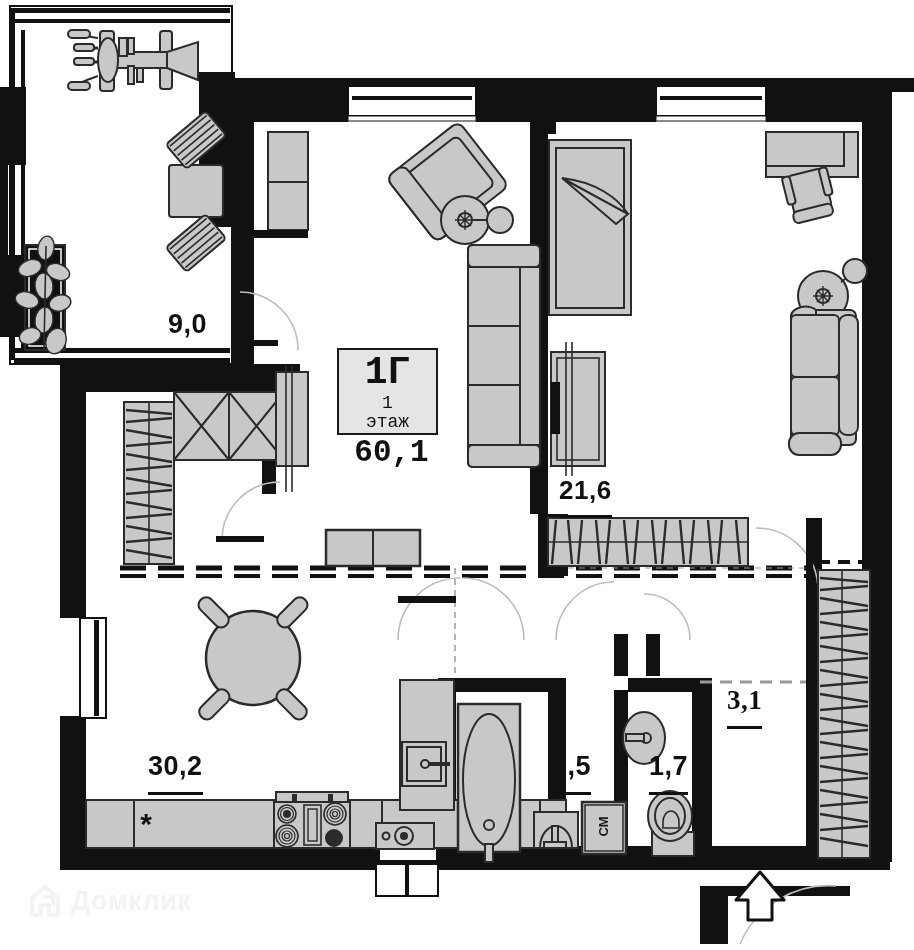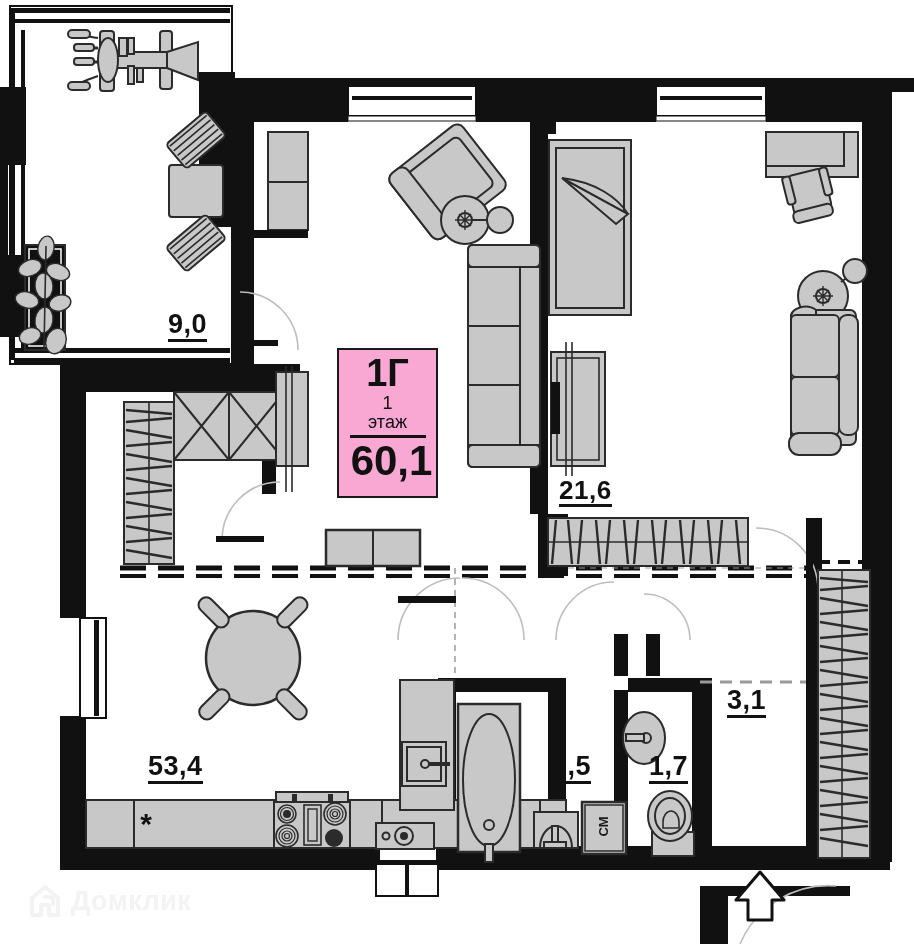--- a/index.html
+++ b/index.html
@@ -3,31 +3,31 @@
 <meta charset="utf-8">
 <style>
   html,body{margin:0;padding:0;background:#ffffff;}
   body{width:914px;height:950px;overflow:hidden;
        font-family:"Liberation Sans","DejaVu Sans",sans-serif;}
   #stage{position:relative;width:914px;height:950px;background:#ffffff;}
   svg#plan{position:absolute;left:0;top:0;width:914px;height:950px;display:block;}
 
   .area-label{position:absolute;font-weight:700;color:#111111;
               letter-spacing:.5px;border-bottom:3px solid #111111;
-              padding-bottom:1px;line-height:1;white-space:nowrap;}
-
-  #badge{position:absolute;left:337px;top:348px;width:101px;height:150px;
-         background:#f9a8d4;border:2px solid #1a1a1a;box-sizing:border-box;
+              padding-bottom:12px;line-height:1;white-space:nowrap;}
+
+  #badge{position:absolute;left:337px;top:348px;width:101px;height:87px;
+         background:#e5e5e5;border:2px solid #1a1a1a;box-sizing:border-box;
          display:flex;flex-direction:column;align-items:center;
-         justify-content:flex-start;padding-top:4px;}
+         justify-content:flex-start;padding-top:4px;font-family:Liberation Mono, monospace;}
   #badge .t1{font-size:38px;font-weight:700;color:#111;line-height:1;}
   #badge .t2{font-size:18px;font-weight:400;color:#111;line-height:1.05;margin-top:2px;}
   #badge .t3{font-size:18px;font-weight:400;color:#111;line-height:1.05;}
   #badge .rule{width:76px;height:3px;background:#111;margin:3px 0 2px 0;}
-  #badge .t4{font-size:42px;font-weight:700;color:#111;line-height:1;margin-left:8px;}
+  #badge .t4{font-size:31px;font-weight:700;color:#111;line-height:1;margin-left:8px;}
 
   #wm{position:absolute;left:28px;top:884px;display:flex;align-items:center;
       gap:9px;opacity:.92;pointer-events:none;}
   #wm .wmtxt{font-size:27px;font-weight:700;color:#f2f2f2;letter-spacing:.5px;}
 
   .smlabel{position:absolute;font-size:13px;font-weight:600;color:#1a1a1a;
            transform:rotate(-90deg);transform-origin:center center;}
 </style>
 </head>
 <body>
@@ -410,27 +410,27 @@
 
     <g>
       <path d="M760 872 L784 900 L772 900 L772 920 L748 920 L748 900 L736 900 Z" fill="#ffffff" stroke="#111" stroke-width="3" stroke-linejoin="round"></path>
     </g>
   </svg>
 
   <div class="area-label" style="left:168px;top:311px;font-size:27px;">9,0</div>
 
   <div class="area-label" style="left:559px;top:477px;font-size:26px;">21,6</div>
 
-  <div class="area-label" style="left:148px;top:753px;font-size:27px;">53,4</div>
+  <div class="area-label" style="left:148px;top:753px;font-size:27px;">30,2</div>
 
   <div class="area-label" style="left:552px;top:753px;font-size:27px;text-align:right;">3,5</div>
 
   <div class="area-label" style="left:649px;top:753px;font-size:27px;">1,7</div>
 
-  <div class="area-label" style="left:727px;top:687px;font-size:27px;">3,1</div>
+  <div class="area-label" style="left:727px;top:687px;font-size:27px;font-family:Liberation Serif, serif;">3,1</div>
 
   <div class="smlabel" style="left:593px;top:819px;">СМ</div>
 
   <div id="badge">
     <div class="t1">1Г</div>
     <div class="t2">1</div>
     <div class="t3">этаж</div>
     <div class="rule"></div>
     <div class="t4">60,1</div>
   </div>

